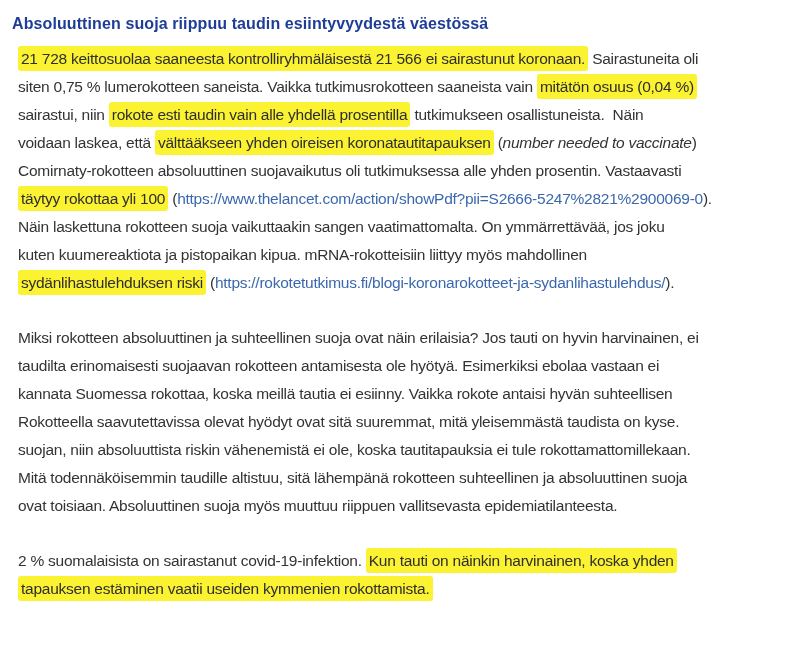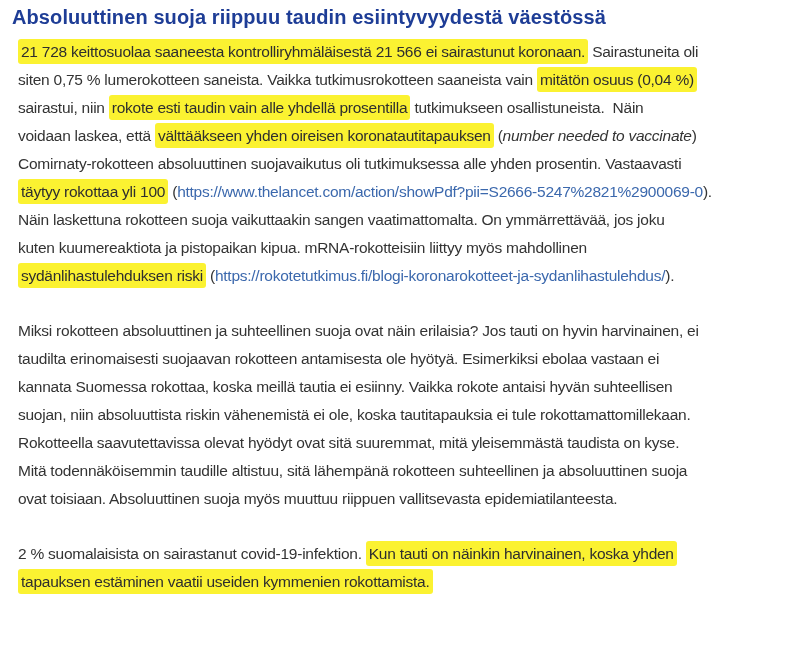--- a/index.html
+++ b/index.html
@@ -19,22 +19,22 @@
     font-family: "Liberation Sans", sans-serif;
     overflow: hidden;
   }
   .page {
     width: 790px;
     height: 653px;
     padding: 5px 8px 0 10px;
     overflow: hidden;
   }
   .article-title {
-    margin: 0 0 9px 2px;
-    font-size: 20px;
+    margin: 7px 0 9px 2px;
+    font-size: 16px;
     line-height: 24px;
     font-weight: bold;
     color: var(--title-color);
     letter-spacing: 0.1px;
   }
   .paragraph {
     margin: 0 0 27px 8px;
   }
   .line {
     font-size: 15.5px;
@@ -67,22 +67,22 @@
         <div class="line"><span class="seg-p">Comirnaty-rokotteen absoluuttinen suojavaikutus oli tutkimuksessa alle yhden prosentin. Vastaavasti</span></div>
         <div class="line"><span class="seg-hl">täytyy rokottaa yli 100</span><span class="seg-p"> (</span><span class="seg-lk">https://www.thelancet.com/action/showPdf?pii=S2666-5247%2821%2900069-0</span><span class="seg-p">).</span></div>
         <div class="line"><span class="seg-p">Näin laskettuna rokotteen suoja vaikuttaakin sangen vaatimattomalta. On ymmärrettävää, jos joku</span></div>
         <div class="line"><span class="seg-p">kuten kuumereaktiota ja pistopaikan kipua. mRNA-rokotteisiin liittyy myös mahdollinen</span></div>
         <div class="line"><span class="seg-hl">sydänlihastulehduksen riski</span><span class="seg-p"> (</span><span class="seg-lk">https://rokotetutkimus.fi/blogi-koronarokotteet-ja-sydanlihastulehdus/</span><span class="seg-p">).</span></div>
       </div>
       <div class="paragraph">
         <div class="line"><span class="seg-p">Miksi rokotteen absoluuttinen ja suhteellinen suoja ovat näin erilaisia? Jos tauti on hyvin harvinainen, ei</span></div>
         <div class="line"><span class="seg-p">taudilta erinomaisesti suojaavan rokotteen antamisesta ole hyötyä. Esimerkiksi ebolaa vastaan ei</span></div>
         <div class="line"><span class="seg-p">kannata Suomessa rokottaa, koska meillä tautia ei esiinny. Vaikka rokote antaisi hyvän suhteellisen</span></div>
+        <div class="line"><span class="seg-p">Rokotteella saavutettavissa olevat hyödyt ovat sitä suuremmat, mitä yleisemmästä taudista on kyse.</span></div>
         <div class="line"><span class="seg-p">suojan, niin absoluuttista riskin vähenemistä ei ole, koska tautitapauksia ei tule rokottamattomillekaan.</span></div>
-        <div class="line"><span class="seg-p">Rokotteella saavutettavissa olevat hyödyt ovat sitä suuremmat, mitä yleisemmästä taudista on kyse.</span></div>
         <div class="line"><span class="seg-p">Mitä todennäköisemmin taudille altistuu, sitä lähempänä rokotteen suhteellinen ja absoluuttinen suoja</span></div>
         <div class="line"><span class="seg-p">ovat toisiaan. Absoluuttinen suoja myös muuttuu riippuen vallitsevasta epidemiatilanteesta.</span></div>
       </div>
       <div class="paragraph">
         <div class="line"><span class="seg-p">2 % suomalaisista on sairastanut covid-19-infektion. </span><span class="seg-hl">Kun tauti on näinkin harvinainen, koska yhden</span></div>
         <div class="line"><span class="seg-hl">tapauksen estäminen vaatii useiden kymmenien rokottamista.</span></div>
       </div>
     </div>
 </div>
 

